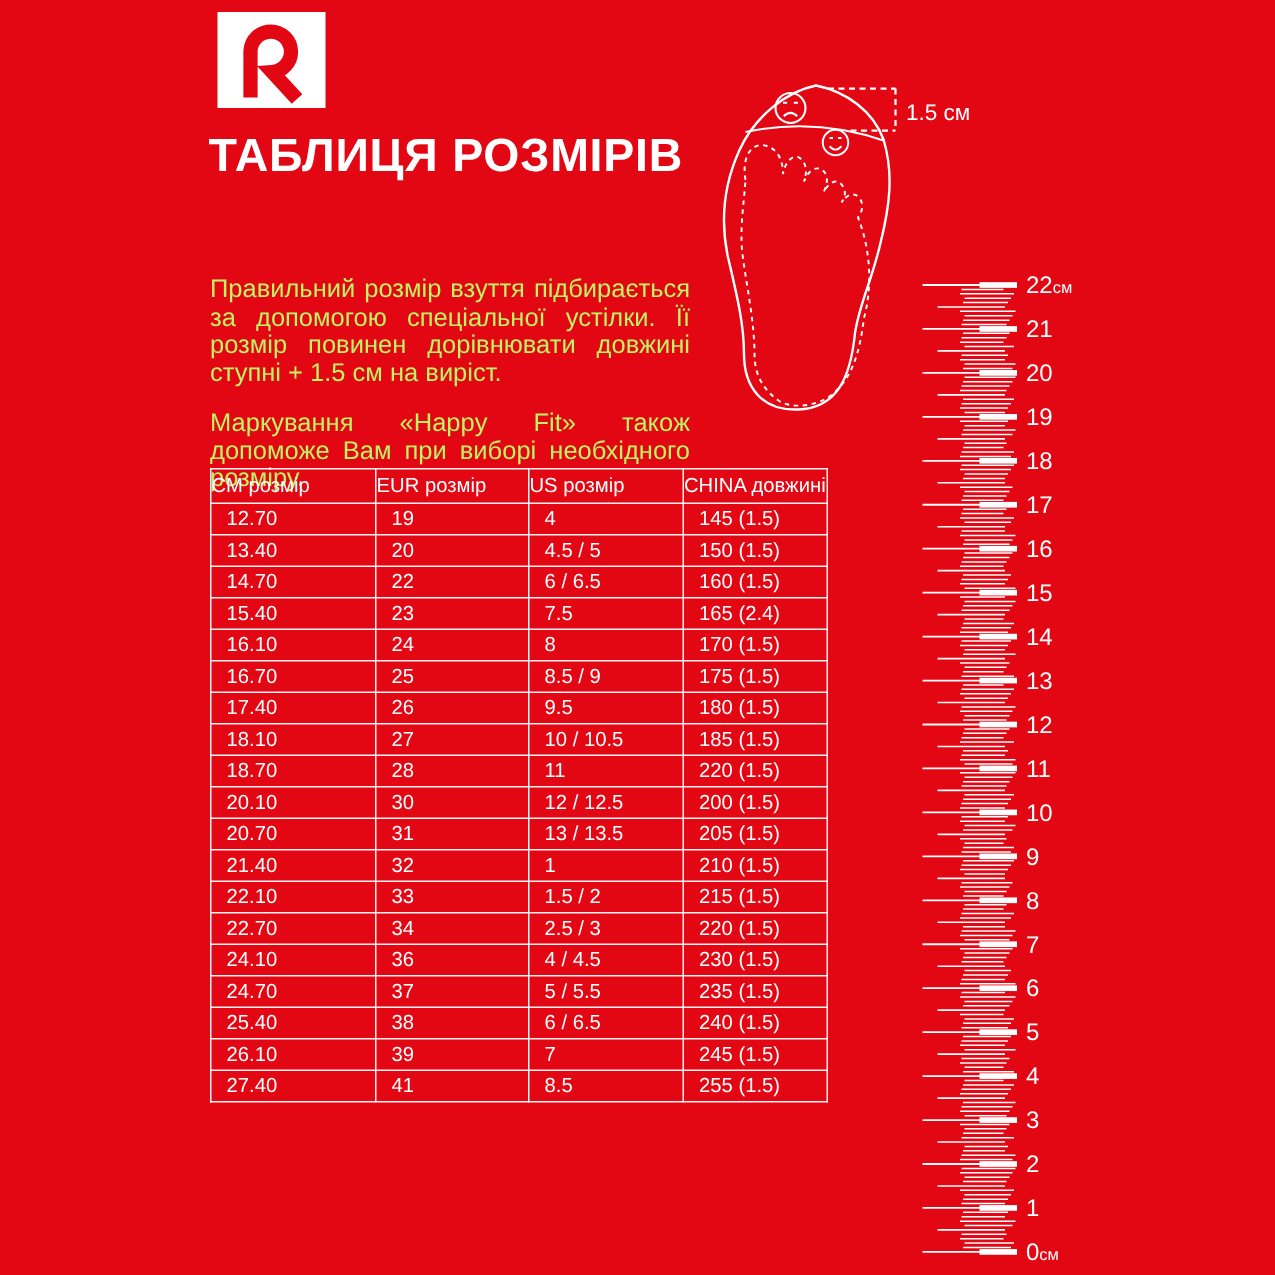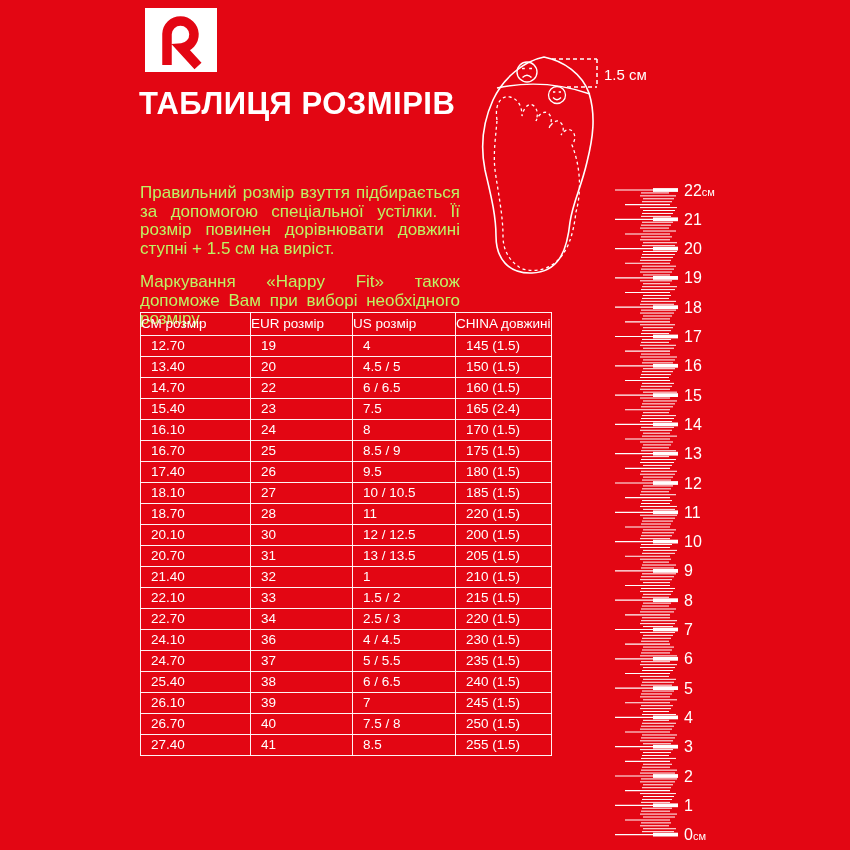--- a/index.html
+++ b/index.html
@@ -456,25 +456,19 @@
         <td>6 / 6.5</td>
         <td>240 (1.5)</td>
       </tr>
       <tr>
         <td>26.10</td>
         <td>39</td>
         <td>7</td>
         <td>245 (1.5)</td>
       </tr>
       <tr>
-        <td>26.70</td>
-        <td>40</td>
-        <td>7.5 / 8</td>
-        <td>250 (1.5)</td>
-      </tr>
-      <tr>
         <td>27.40</td>
         <td>41</td>
         <td>8.5</td>
         <td>255 (1.5)</td>
       </tr>
     </tbody>
 </table>
 
 </body></html>

